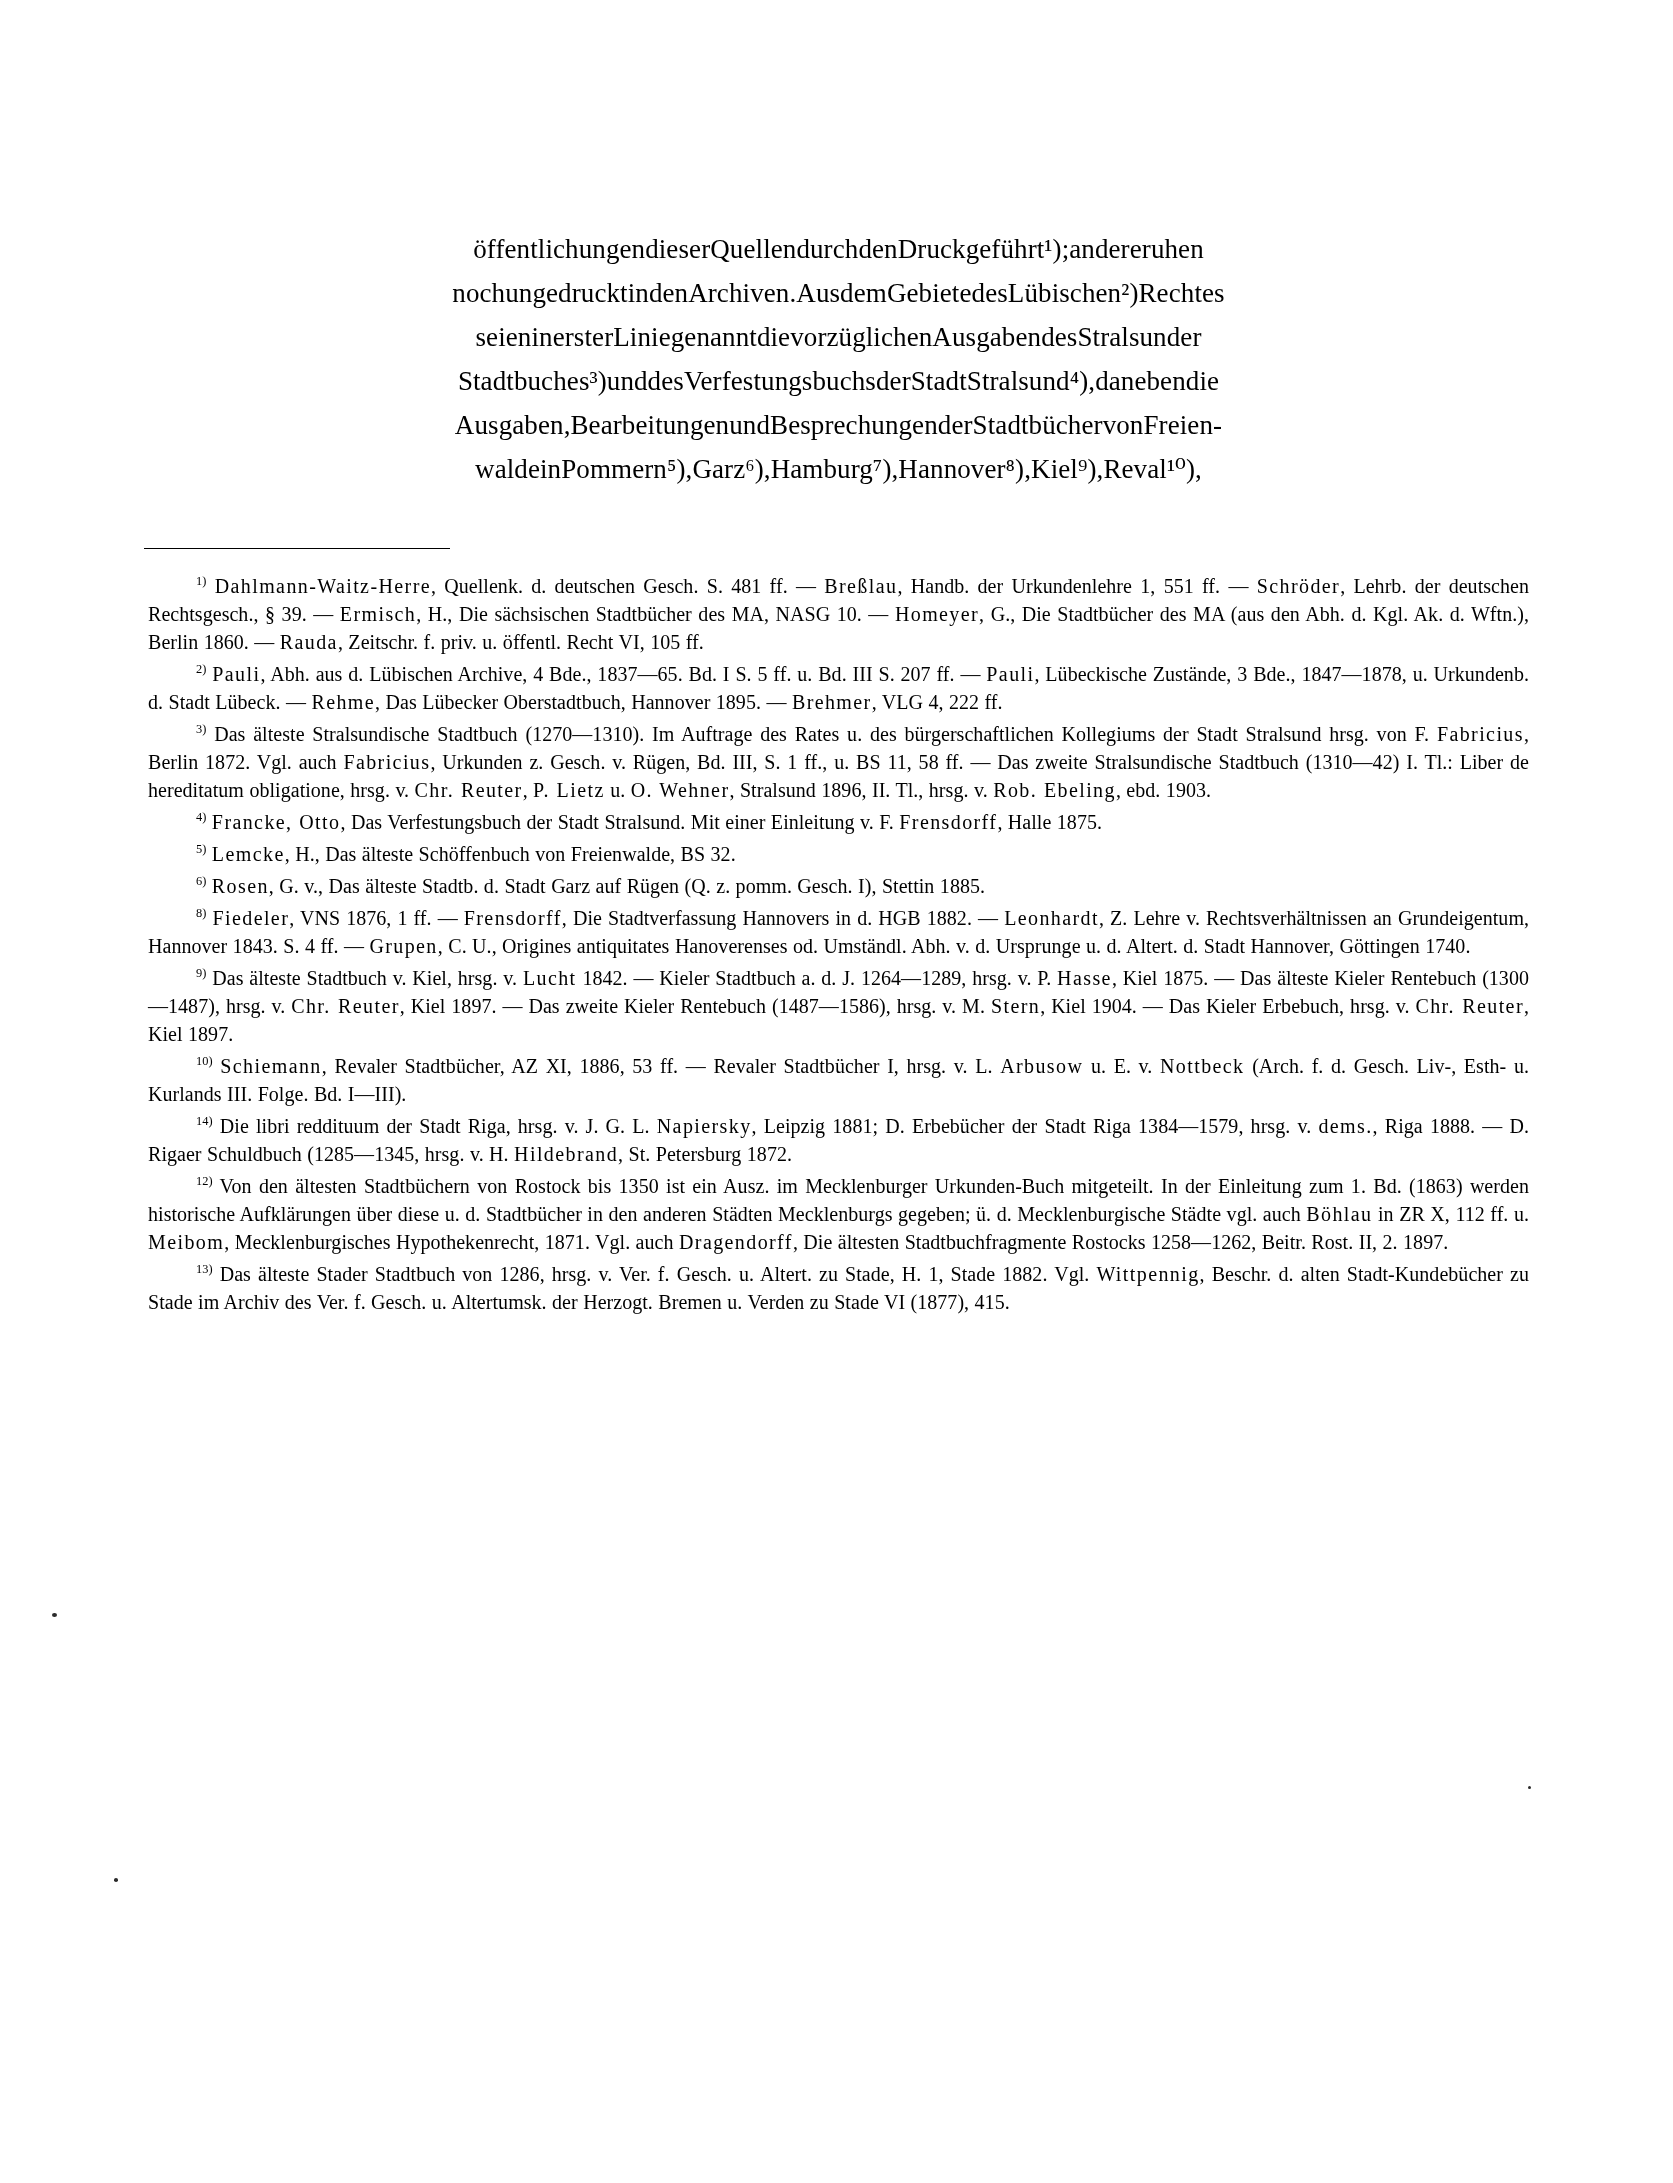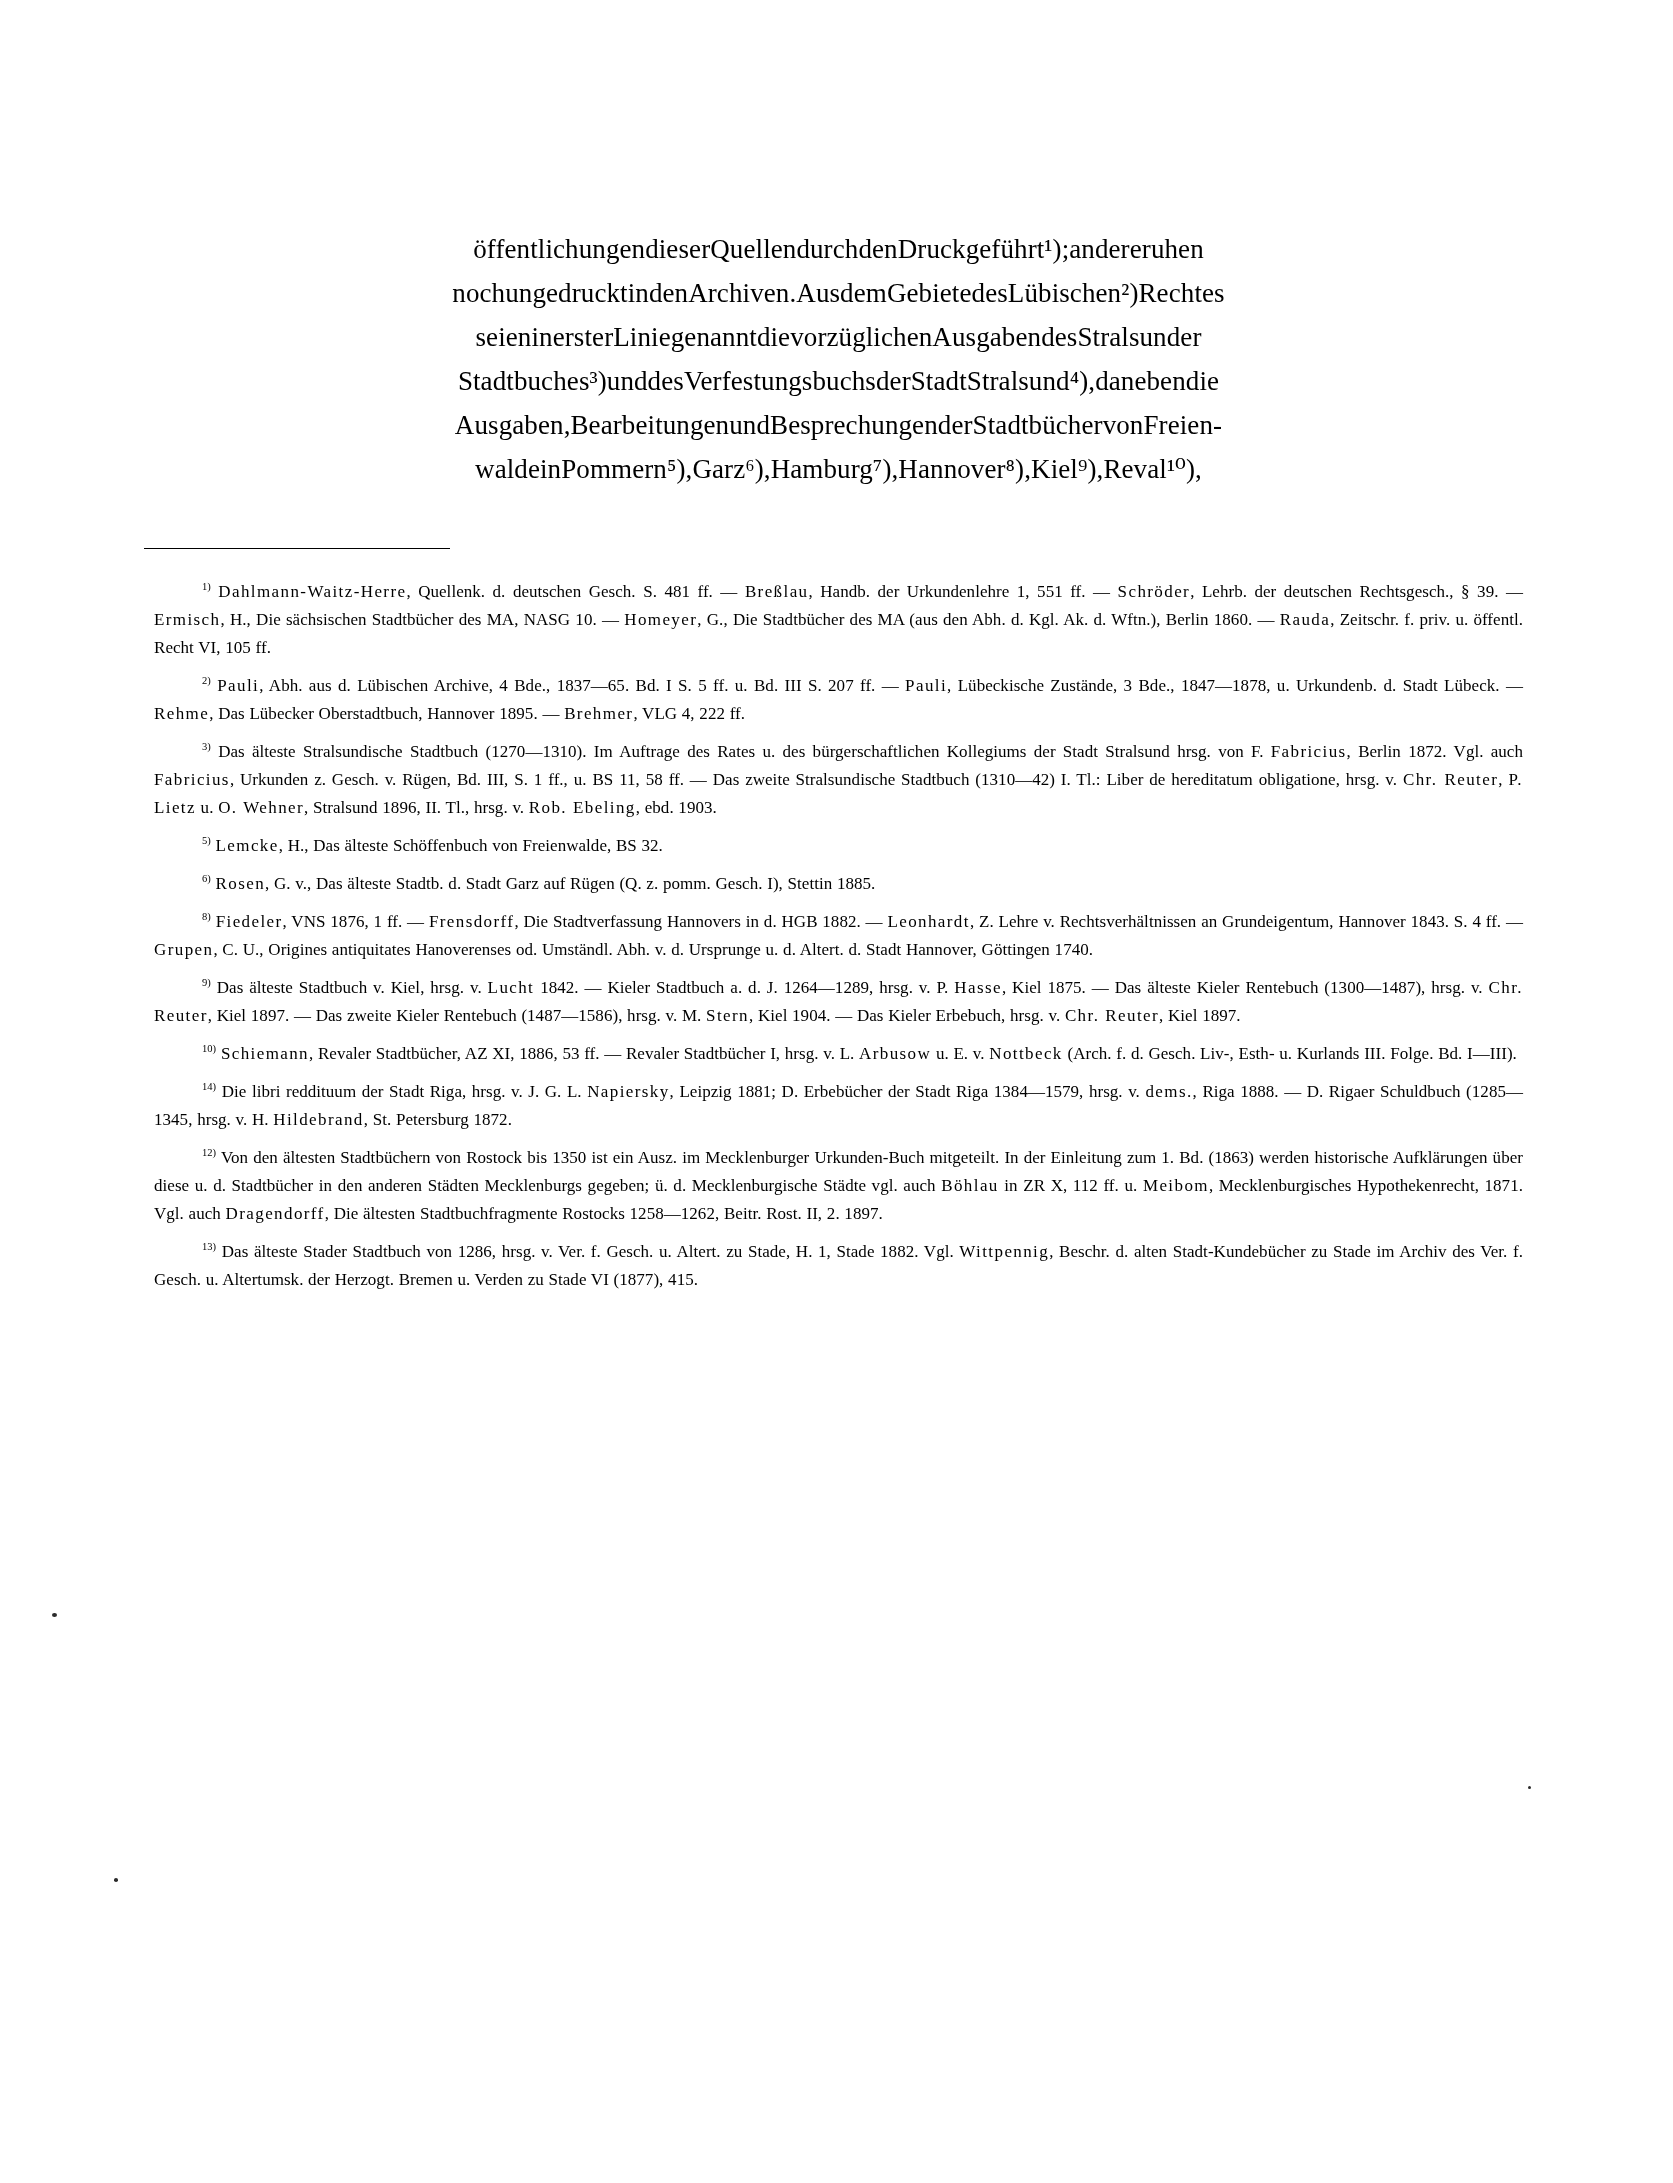--- a/index.html
+++ b/index.html
@@ -78,23 +78,23 @@
   }
 
   
   .footnotes {
     position: absolute;
     left: 144px;
     top: 568px;
     width: 1389px;
   }
   .fn {
-    font-size: 17px;
+    font-size: 20px;
     line-height: 28px;
-    margin: 10px;
+    margin: 4px;
     text-align: justify;
     text-indent: 48px;
     letter-spacing: 0.04px;
     word-spacing: 0.4px;
   }
   .fn sup {
     font-size: 0.62em;
     vertical-align: super;
     line-height: 0;
   }
@@ -182,20 +182,21 @@
         <span>Reval¹⁰),</span>
       </div>
     </div>
 
   <div class="fn-rule"></div>
 
   <div class="footnotes" id="footnotes">
       <p class="fn"><sup>1)</sup> <span class="sp">Dahlmann-Waitz-Herre</span><span>, Quellenk. d. deutschen Gesch. S. 481 ff. — </span><span class="sp">Breßlau</span><span>, Handb. der Urkundenlehre 1, 551 ff. — </span><span class="sp">Schröder</span><span>, Lehrb. der deutschen Rechtsgesch., § 39. — </span><span class="sp">Ermisch</span><span>, H., Die sächsischen Stadtbücher des MA, NASG 10. — </span><span class="sp">Homeyer</span><span>, G., Die Stadtbücher des MA (aus den Abh. d. Kgl. Ak. d. Wftn.), Berlin 1860. — </span><span class="sp">Rauda</span><span>, Zeitschr. f. priv. u. öffentl. Recht VI, 105 ff.</span></p>
       <p class="fn"><sup>2)</sup> <span class="sp">Pauli</span><span>, Abh. aus d. Lübischen Archive, 4 Bde., 1837—65. Bd. I S. 5 ff. u. Bd. III S. 207 ff. — </span><span class="sp">Pauli</span><span>, Lübeckische Zustände, 3 Bde., 1847—1878, u. Urkundenb. d. Stadt Lübeck. — </span><span class="sp">Rehme</span><span>, Das Lübecker Oberstadtbuch, Hannover 1895. — </span><span class="sp">Brehmer</span><span>, VLG 4, 222 ff.</span></p>
       <p class="fn"><sup>3)</sup> <span>Das älteste Stralsundische Stadtbuch (1270—1310). Im Auftrage des Rates u. des bürgerschaftlichen Kollegiums der Stadt Stralsund hrsg. von F. </span><span class="sp">Fabricius</span><span>, Berlin 1872. Vgl. auch </span><span class="sp">Fabricius</span><span>, Urkunden z. Gesch. v. Rügen, Bd. III, S. 1 ff., u. BS 11, 58 ff. — Das zweite Stralsundische Stadtbuch (1310—42) I. Tl.: Liber de hereditatum obligatione, hrsg. v. </span><span class="sp">Chr. Reuter</span><span>, </span><span class="sp">P. Lietz</span><span> u. </span><span class="sp">O. Wehner</span><span>, Stralsund 1896, II. Tl., hrsg. v. </span><span class="sp">Rob. Ebeling</span><span>, ebd. 1903.</span></p>
+      <p class="fn"><sup>4)</sup> <span class="sp">Francke, Otto</span><span>, Das Verfestungsbuch der Stadt Stralsund. Mit einer Einleitung v. F. </span><span class="sp">Frensdorff</span><span>, Halle 1875.</span></p>
       <p class="fn"><sup>5)</sup> <span class="sp">Lemcke</span><span>, H., Das älteste Schöffenbuch von Freienwalde, BS 32.</span></p>
       <p class="fn"><sup>6)</sup> <span class="sp">Rosen</span><span>, G. v., Das älteste Stadtb. d. Stadt Garz auf Rügen (Q. z. pomm. Gesch. I), Stettin 1885.</span></p>
       <p class="fn"><sup>8)</sup> <span class="sp">Fiedeler</span><span>, VNS 1876, 1 ff. — </span><span class="sp">Frensdorff</span><span>, Die Stadtverfassung Hannovers in d. HGB 1882. — </span><span class="sp">Leonhardt</span><span>, Z. Lehre v. Rechtsverhältnissen an Grundeigentum, Hannover 1843. S. 4 ff. — </span><span class="sp">Grupen</span><span>, C. U., Origines antiquitates Hanoverenses od. Umständl. Abh. v. d. Ursprunge u. d. Altert. d. Stadt Hannover, Göttingen 1740.</span></p>
       <p class="fn"><sup>9)</sup> <span>Das älteste Stadtbuch v. Kiel, hrsg. v. </span><span class="sp">Lucht</span><span> 1842. — Kieler Stadtbuch a. d. J. 1264—1289, hrsg. v. P. </span><span class="sp">Hasse</span><span>, Kiel 1875. — Das älteste Kieler Rentebuch (1300—1487), hrsg. v. </span><span class="sp">Chr. Reuter</span><span>, Kiel 1897. — Das zweite Kieler Rentebuch (1487—1586), hrsg. v. M. </span><span class="sp">Stern</span><span>, Kiel 1904. — Das Kieler Erbebuch, hrsg. v. </span><span class="sp">Chr. Reuter</span><span>, Kiel 1897.</span></p>
       <p class="fn"><sup>10)</sup> <span class="sp">Schiemann</span><span>, Revaler Stadtbücher, AZ XI, 1886, 53 ff. — Revaler Stadtbücher I, hrsg. v. L. </span><span class="sp">Arbusow</span><span> u. E. v. </span><span class="sp">Nottbeck</span><span> (Arch. f. d. Gesch. Liv-, Esth- u. Kurlands III. Folge. Bd. I—III).</span></p>
       <p class="fn"><sup>14)</sup> <span>Die libri reddituum der Stadt Riga, hrsg. v. J. G. L. </span><span class="sp">Napiersky</span><span>, Leipzig 1881; D. Erbebücher der Stadt Riga 1384—1579, hrsg. v. </span><span class="sp">dems.</span><span>, Riga 1888. — D. Rigaer Schuldbuch (1285—1345, hrsg. v. H. </span><span class="sp">Hildebrand</span><span>, St. Petersburg 1872.</span></p>
       <p class="fn"><sup>12)</sup> <span>Von den ältesten Stadtbüchern von Rostock bis 1350 ist ein Ausz. im Mecklenburger Urkunden-Buch mitgeteilt. In der Einleitung zum 1. Bd. (1863) werden historische Aufklärungen über diese u. d. Stadtbücher in den anderen Städten Mecklenburgs gegeben; ü. d. Mecklenburgische Städte vgl. auch </span><span class="sp">Böhlau</span><span> in ZR X, 112 ff. u. </span><span class="sp">Meibom</span><span>, Mecklenburgisches Hypothekenrecht, 1871. Vgl. auch </span><span class="sp">Dragendorff</span><span>, Die ältesten Stadtbuchfragmente Rostocks 1258—1262, Beitr. Rost. II, 2. 1897.</span></p>
       <p class="fn"><sup>13)</sup> <span>Das älteste Stader Stadtbuch von 1286, hrsg. v. Ver. f. Gesch. u. Altert. zu Stade, H. 1, Stade 1882. Vgl. </span><span class="sp">Wittpennig</span><span>, Beschr. d. alten Stadt-Kundebücher zu Stade im Archiv des Ver. f. Gesch. u. Altertumsk. der Herzogt. Bremen u. Verden zu Stade VI (1877), 415.</span></p>
     </div>
 

